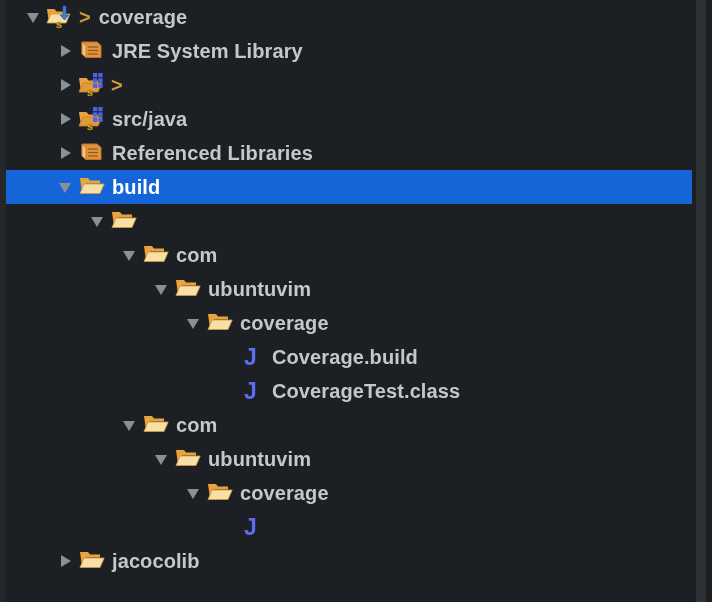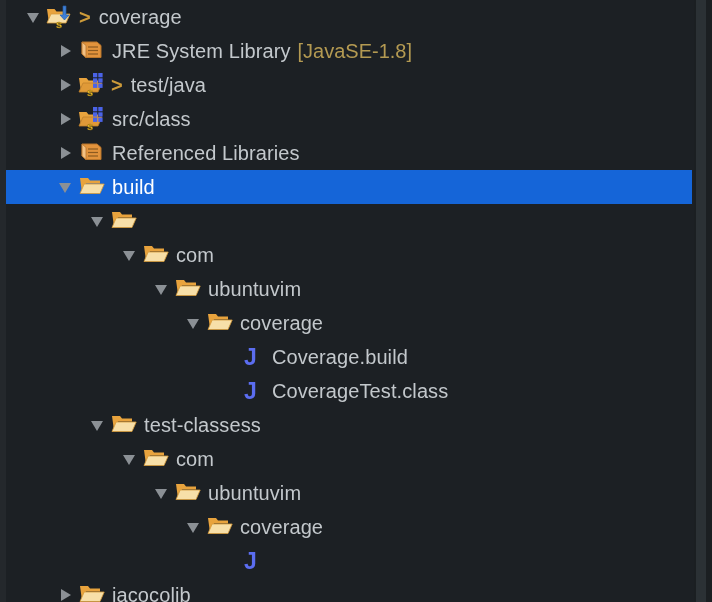--- a/index.html
+++ b/index.html
@@ -91,20 +91,21 @@
     height: 26px;
     position: relative;
     margin-right: 4px;
   }
   .icon svg { display: block; }
 
   .label {
     flex: 0 0 auto;
     padding-left: 2px;
     letter-spacing: 0.1px;
+    font-weight: bold;
   }
   .deco {
     flex: 0 0 auto;
     color: #b49a52;
     padding-left: 7px;
   }
   .arrowmark {
     flex: 0 0 auto;
     color: #cd9b3a;
     font-weight: bold;
@@ -139,58 +140,56 @@
         <span class="icon">
           <svg width="28" height="24" viewBox="0 0 28 24">
             <path d="M4 4 h15 l4 3.5 v12 h-15 l-4 -3.5 z" fill="#e2933c" stroke="#b8752b" stroke-width="1"></path>
             <path d="M4 4 l4 3.5 v12 l-4 -3.5 z" fill="#f3c183" stroke="#b8752b" stroke-width="0.8"></path>
             <line x1="10" y1="9" x2="20" y2="9" stroke="#8c5a20" stroke-width="1.2"></line>
             <line x1="10" y1="12.5" x2="20" y2="12.5" stroke="#8c5a20" stroke-width="1.2"></line>
             <line x1="10" y1="16" x2="20" y2="16" stroke="#8c5a20" stroke-width="1.2"></line>
           </svg>
         </span>
         <span class="label">JRE System Library</span>
-        <span class="deco">[JavaSE-1.8]</span>
       </div>
       <div class="row">
         <span class="indent" style="width: 50px;"></span>
         <span class="twisty collapsed"></span>
         <span class="icon">
           <svg width="28" height="26" viewBox="0 0 28 26">
             <path d="M1 6 h7.5 l2 2.4 h9.5 v3 h-13 l-4 8.6 z" fill="#e8a33d"></path>
             <path d="M1 20 l4 -9 h19 l-4 9 z" fill="#e09a38" stroke="#c0802c" stroke-width="0.8"></path>
             <rect x="15" y="1" width="4.3" height="4.3" fill="#4a63e8"></rect>
             <rect x="20.3" y="1" width="4.3" height="4.3" fill="#4a63e8"></rect>
             <rect x="15" y="6.3" width="4.3" height="4.3" fill="#4a63e8"></rect>
             <rect x="20.3" y="6.3" width="4.3" height="4.3" fill="#4a63e8"></rect>
             <rect x="15" y="11.6" width="4.3" height="4.3" fill="#4a63e8"></rect>
             <rect x="20.3" y="11.6" width="4.3" height="4.3" fill="#4a63e8"></rect>
             <text x="9" y="24" font-family="Liberation Sans, sans-serif" font-size="11" font-weight="bold" fill="#f0c02a" stroke="#8a6a10" stroke-width="0.4">s</text>
           </svg>
         </span>
         <span class="arrowmark">&gt;</span>
-        <span class="label">test/java</span>
       </div>
       <div class="row">
         <span class="indent" style="width: 50px;"></span>
         <span class="twisty collapsed"></span>
         <span class="icon">
           <svg width="28" height="26" viewBox="0 0 28 26">
             <path d="M1 6 h7.5 l2 2.4 h9.5 v3 h-13 l-4 8.6 z" fill="#e8a33d"></path>
             <path d="M1 20 l4 -9 h19 l-4 9 z" fill="#e09a38" stroke="#c0802c" stroke-width="0.8"></path>
             <rect x="15" y="1" width="4.3" height="4.3" fill="#4a63e8"></rect>
             <rect x="20.3" y="1" width="4.3" height="4.3" fill="#4a63e8"></rect>
             <rect x="15" y="6.3" width="4.3" height="4.3" fill="#4a63e8"></rect>
             <rect x="20.3" y="6.3" width="4.3" height="4.3" fill="#4a63e8"></rect>
             <rect x="15" y="11.6" width="4.3" height="4.3" fill="#4a63e8"></rect>
             <rect x="20.3" y="11.6" width="4.3" height="4.3" fill="#4a63e8"></rect>
             <text x="9" y="24" font-family="Liberation Sans, sans-serif" font-size="11" font-weight="bold" fill="#f0c02a" stroke="#8a6a10" stroke-width="0.4">s</text>
           </svg>
         </span>
-        <span class="label">src/class</span>
+        <span class="label">src/java</span>
       </div>
       <div class="row">
         <span class="indent" style="width: 50px;"></span>
         <span class="twisty collapsed"></span>
         <span class="icon">
           <svg width="28" height="24" viewBox="0 0 28 24">
             <path d="M4 4 h15 l4 3.5 v12 h-15 l-4 -3.5 z" fill="#e2933c" stroke="#b8752b" stroke-width="1"></path>
             <path d="M4 4 l4 3.5 v12 l-4 -3.5 z" fill="#f3c183" stroke="#b8752b" stroke-width="0.8"></path>
             <line x1="10" y1="9" x2="20" y2="9" stroke="#8c5a20" stroke-width="1.2"></line>
             <line x1="10" y1="12.5" x2="20" y2="12.5" stroke="#8c5a20" stroke-width="1.2"></line>
@@ -267,31 +266,20 @@
         <span class="indent" style="width: 210px;"></span>
         <span class="twisty none"></span>
         <span class="icon">
           <svg width="28" height="26" viewBox="0 0 28 26">
             <text x="6" y="21" font-family="Liberation Sans, sans-serif" font-size="23" font-weight="bold" fill="#5b6df0">J</text>
           </svg>
         </span>
         <span class="label">CoverageTest.class</span>
       </div>
       <div class="row">
-        <span class="indent" style="width: 82px;"></span>
-        <span class="twisty expanded"></span>
-        <span class="icon">
-          <svg width="28" height="24" viewBox="0 0 28 24">
-            <path d="M2 4 h8 l2 2.5 h10 v3 h-14 l-4 9 z" fill="#e8a33d"></path>
-            <path d="M2 19.5 l4.2 -9.5 h20 l-4.2 9.5 z" fill="#f7dfa8" stroke="#d59b3a" stroke-width="0.8"></path>
-          </svg>
-        </span>
-        <span class="label">test-classess</span>
-      </div>
-      <div class="row">
         <span class="indent" style="width: 114px;"></span>
         <span class="twisty expanded"></span>
         <span class="icon">
           <svg width="28" height="24" viewBox="0 0 28 24">
             <path d="M2 4 h8 l2 2.5 h10 v3 h-14 l-4 9 z" fill="#e8a33d"></path>
             <path d="M2 19.5 l4.2 -9.5 h20 l-4.2 9.5 z" fill="#f7dfa8" stroke="#d59b3a" stroke-width="0.8"></path>
           </svg>
         </span>
         <span class="label">com</span>
       </div>

